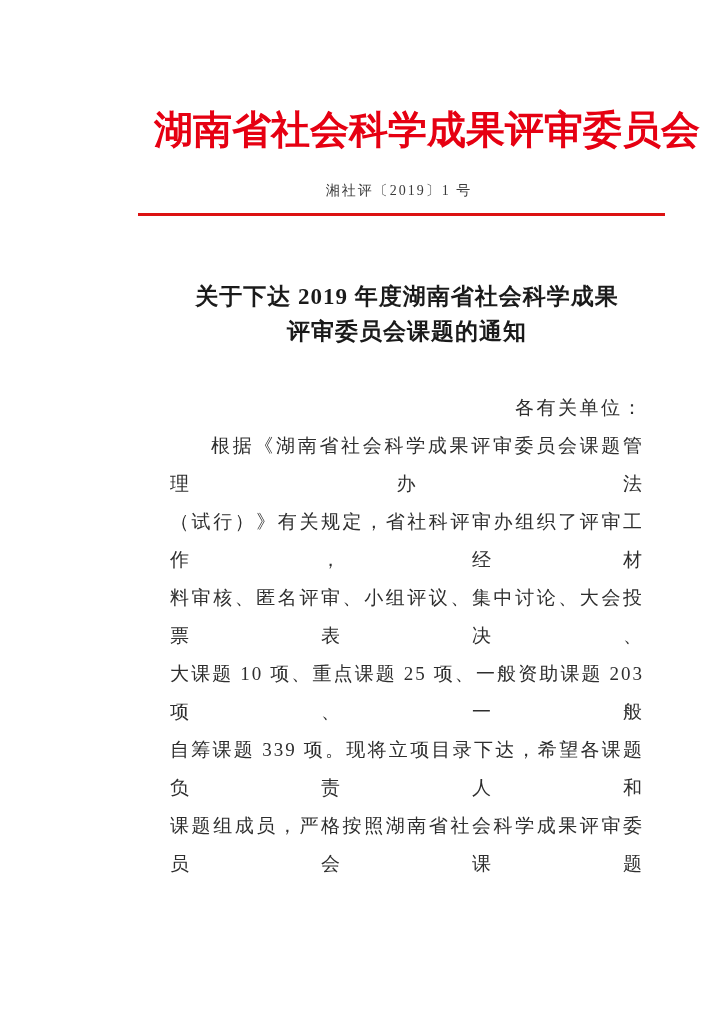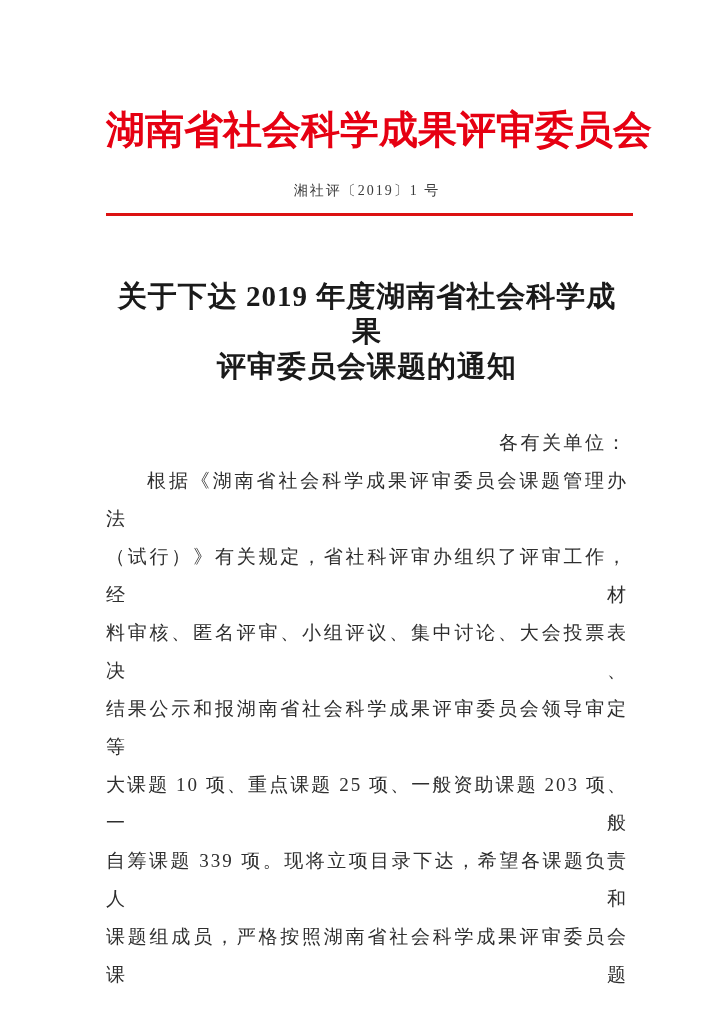--- a/index.html
+++ b/index.html
@@ -1,20 +1,20 @@
 <!DOCTYPE html>
 <html style="--header-red: #e60012; --rule-red: #dc1212; --body-text: #2e2e2e;"><head>
 <meta charset="utf-8">
 <style>
   :root {
     --header-red: #e60012;
     --rule-red: #dc1212;
     --body-text: #2e2e2e;
   }
-  * { box-sizing: border-box; }
+  * { box-sizing: border-box; padding-left: 16px; }
   html, body { margin: 0; padding: 0; background: #ffffff; }
   .page {
     position: relative;
     width: 714px;
     height: 1012px;
     margin: 0 auto;
     background: #ffffff;
     overflow: hidden;
     font-family: "Liberation Serif", "DejaVu Serif", serif;
   }
@@ -42,21 +42,21 @@
   .red-rule {
     margin-top: 13px;
     width: 527px;
     height: 3px;
     background: var(--rule-red);
   }
   .doc-title {
     margin-top: 63px;
     text-align: center;
     color: #1a1a1a;
-    font-size: 29px;
+    font-size: 23px;
     font-weight: bold;
     line-height: 35px;
     letter-spacing: 1px;
   }
   .body-block {
     margin-top: 40px;
     color: var(--body-text);
     font-size: 19px;
     line-height: 38px;
     letter-spacing: 2px;
@@ -89,21 +89,20 @@
       <div>关于下达 2019 年度湖南省社会科学成果</div>
       <div>评审委员会课题的通知</div>
     </div>
 
     <div class="body-block">
       <div class="salutation">各有关单位：</div>
 
       <div class="para-line indent">根据《湖南省社会科学成果评审委员会课题管理办法</div>
       <div class="para-line">（试行）》有关规定，省社科评审办组织了评审工作，经材</div>
       <div class="para-line">料审核、匿名评审、小组评议、集中讨论、大会投票表决、</div>
-      <div class="para-line">结果公示和报湖南省社会科学成果评审委员会领导审定等</div>
       <div class="para-line">大课题 10 项、重点课题 25 项、一般资助课题 203 项、一般</div>
       <div class="para-line">自筹课题 339 项。现将立项目录下达，希望各课题负责人和</div>
       <div class="para-line">课题组成员，严格按照湖南省社会科学成果评审委员会课题</div>
 
     </div>
 
   </div>
 </div>
 
 </body></html>

